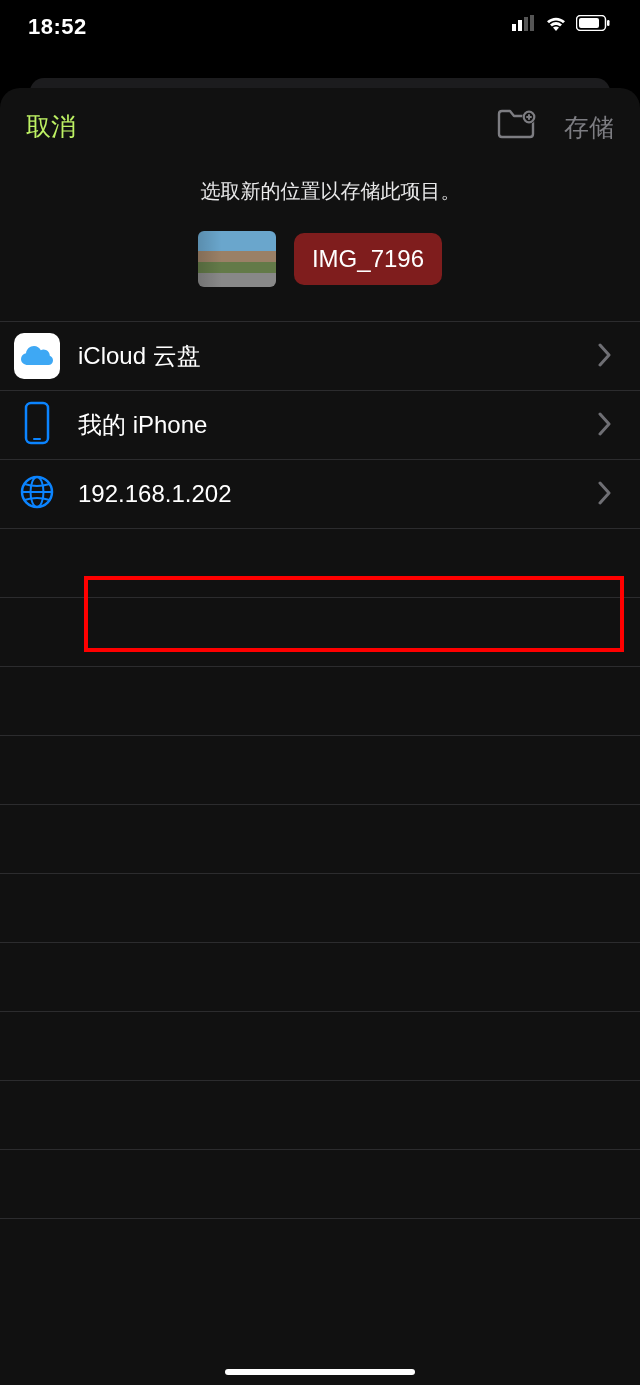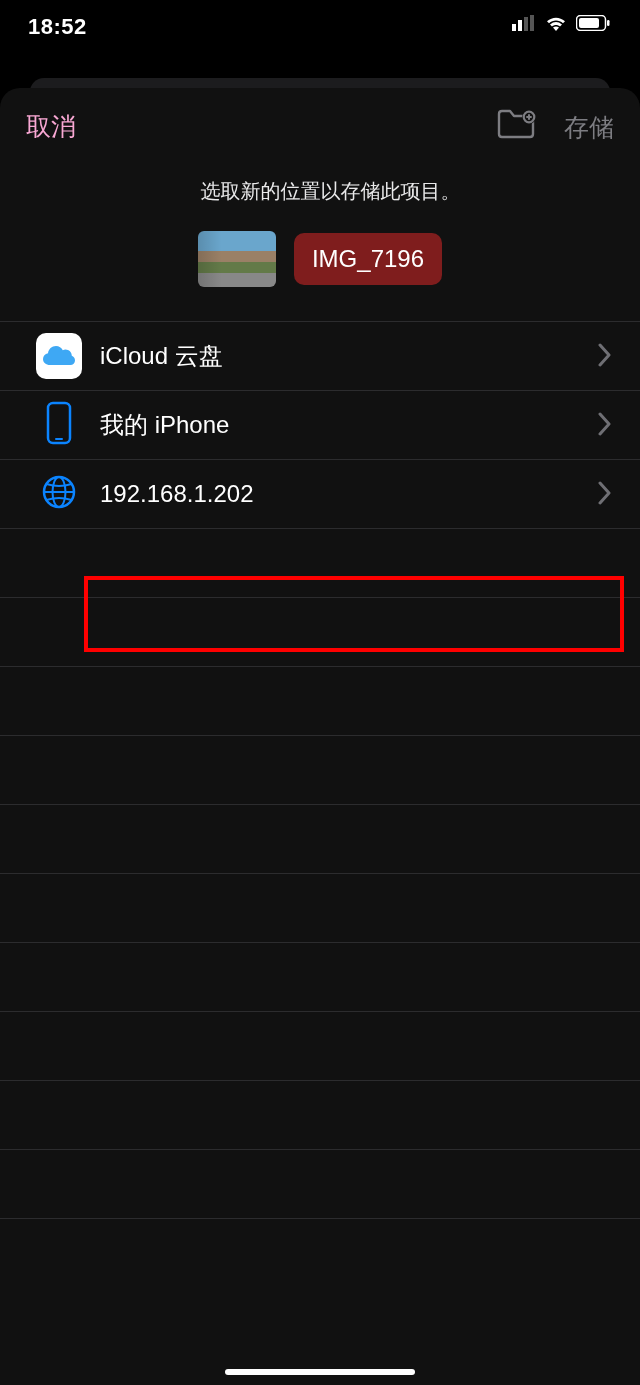--- a/index.html
+++ b/index.html
@@ -40,21 +40,21 @@
       border-top-left-radius: 20px;
       border-top-right-radius: 20px;
     }
     .toolbar {
       display: flex;
       justify-content: space-between;
       align-items: center;
       padding: 20px 26px 10px 26px;
     }
     .cancel {
-      color: #f9a8d4;
+      color: #bef264;
       font-size: 25px;
     }
     .toolbar-right {
       display: flex;
       align-items: flex-end;
       gap: 28px;
     }
     .save {
       color: #7d7d82;
       font-size: 25px;
@@ -89,21 +89,21 @@
       color: #fff;
     }
     .list {
       border-top: 1px solid #2c2c2e;
     }
     .row {
       display: flex;
       align-items: center;
       height: 69px;
       border-bottom: 1px solid #2c2c2e;
-      padding: 0 24px 0 34px;
+      padding: 0 24px 0 12px;
       position: relative;
     }
     .row .icon-slot {
       width: 50px;
       height: 50px;
       display: flex;
       align-items: center;
       justify-content: center;
       flex-shrink: 0;
     }

